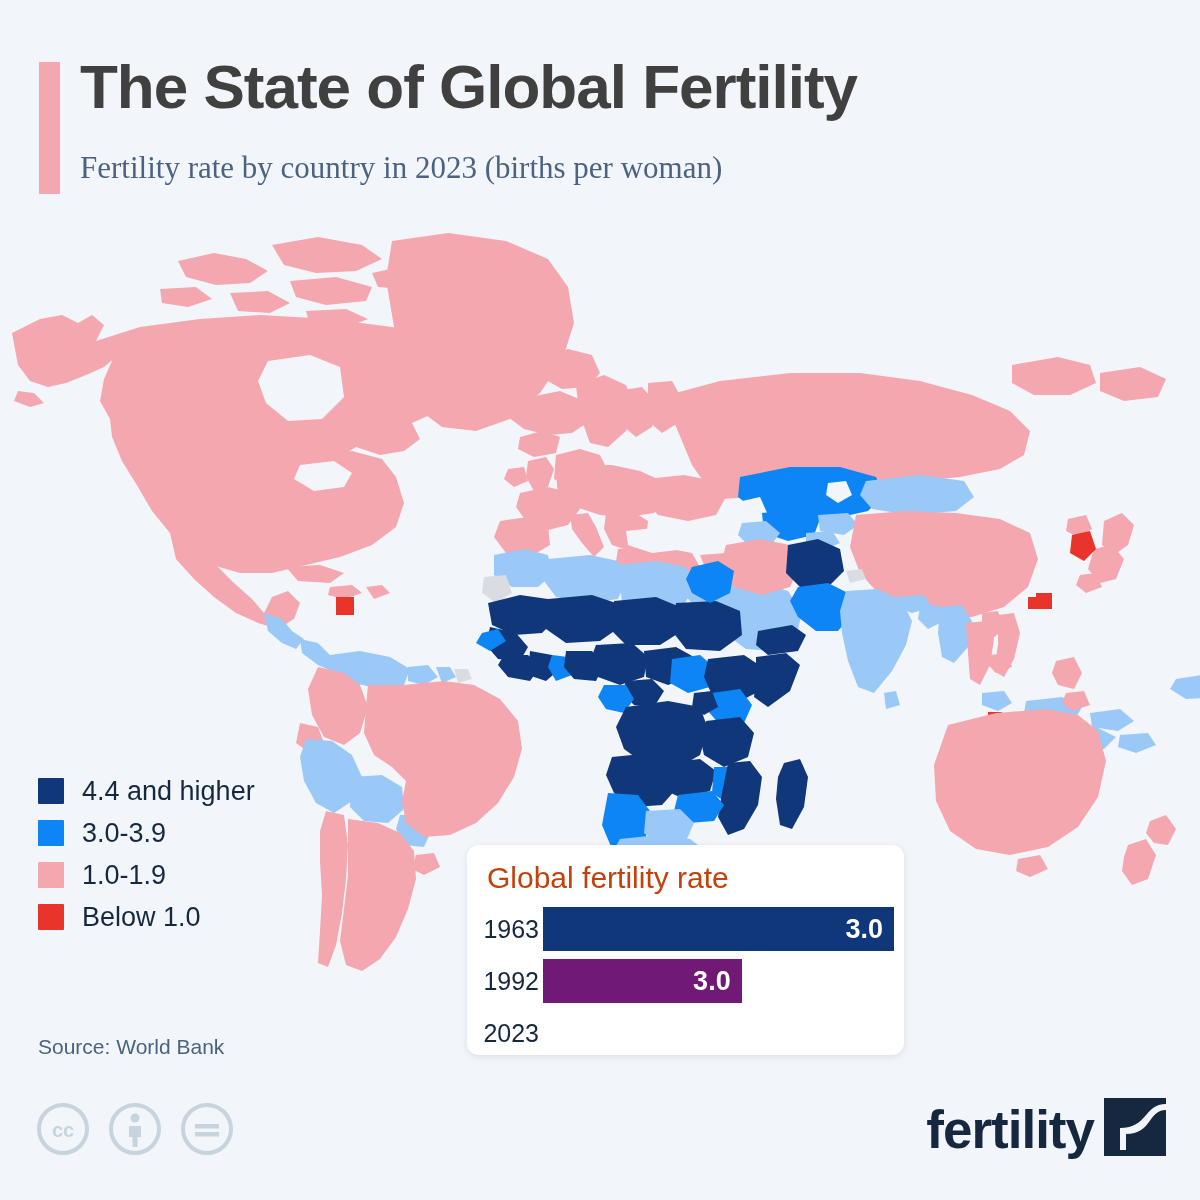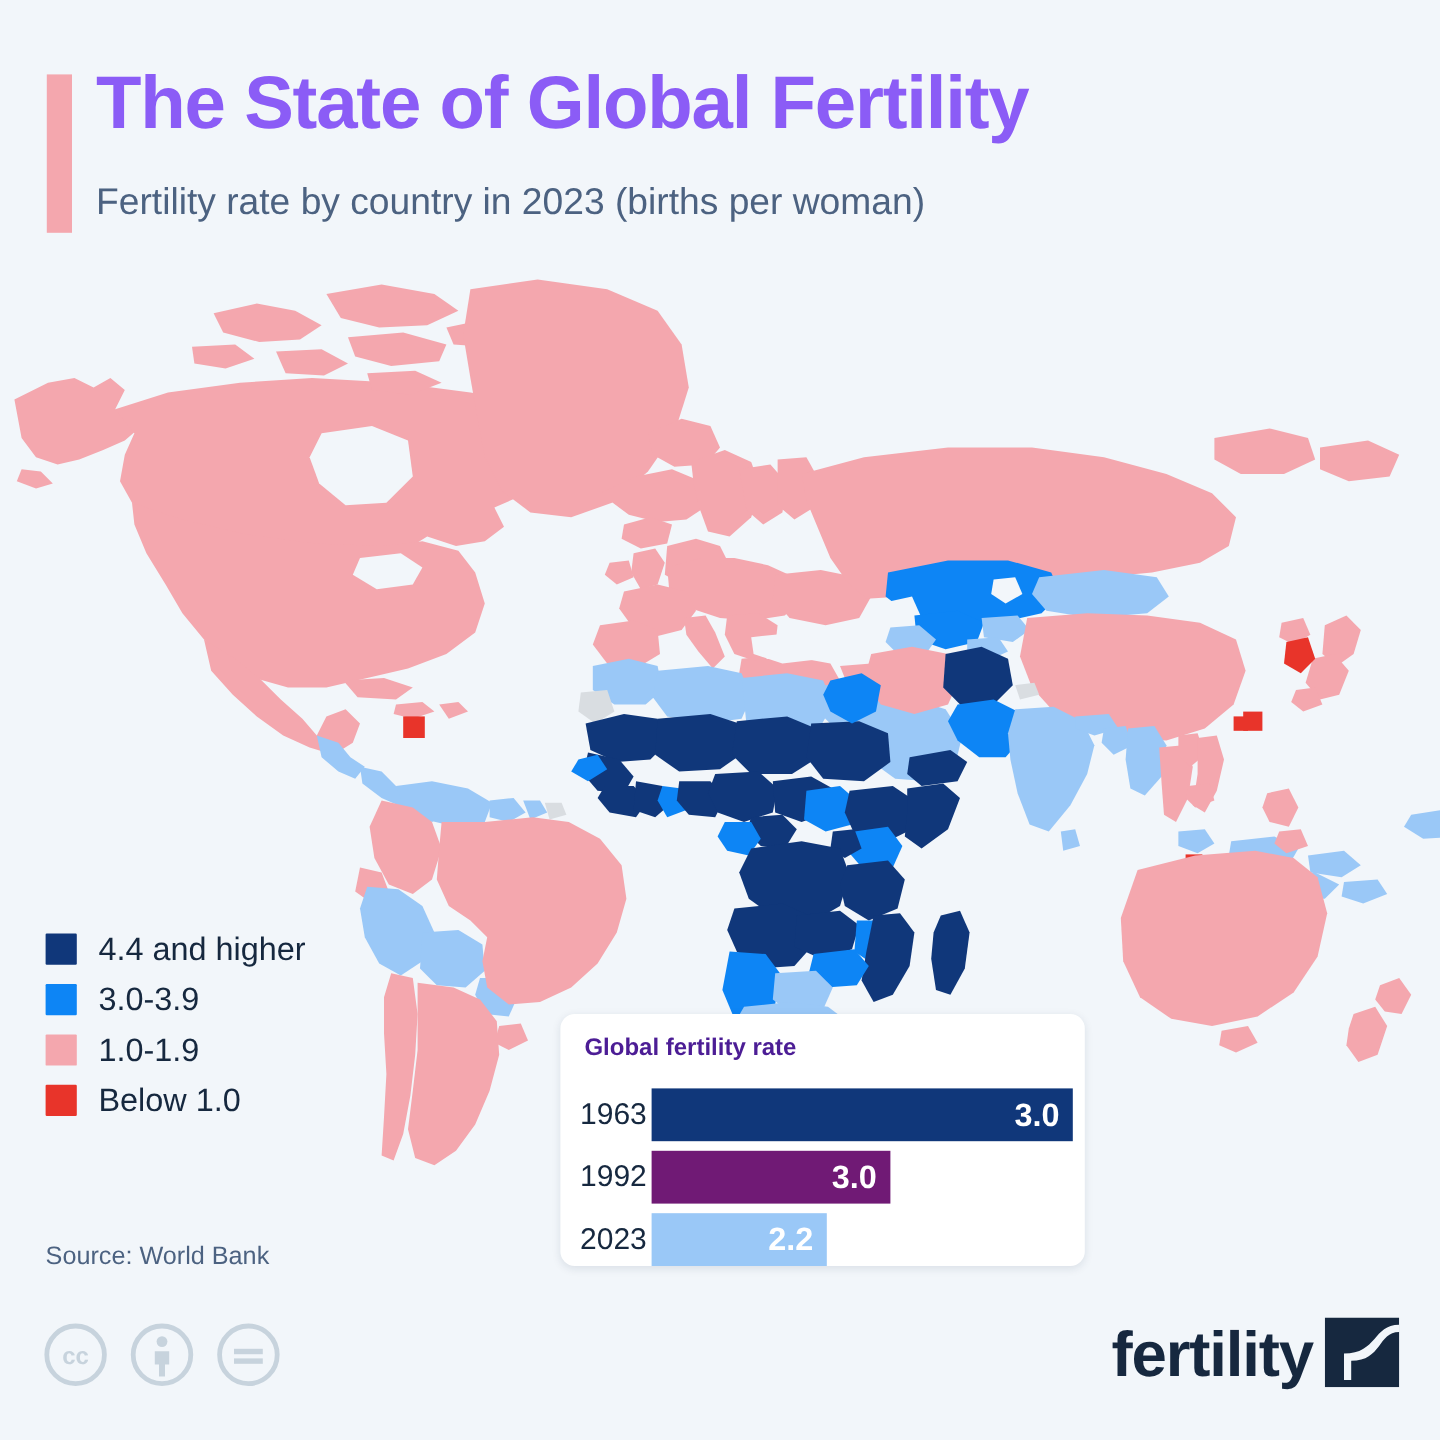--- a/index.html
+++ b/index.html
@@ -9,27 +9,27 @@
     font-family:"Liberation Sans","DejaVu Sans",sans-serif;
     overflow:hidden;position:relative;
   }
   #root{position:absolute;inset:0;}
 
   
   .hdr{position:absolute;left:0;top:0;width:1200px;height:215px;}
   .accent{position:absolute;left:39px;top:62px;width:21px;height:132px;background:#F4A7AE;}
   .title{
     position:absolute;left:80px;top:56px;
-    font-size:62px;font-weight:bold;color:#8b5cf6;
+    font-size:62px;font-weight:bold;color:#404040;
     letter-spacing:-1px;line-height:1;white-space:nowrap;text-align:center;
   }
   .subtitle{
     position:absolute;left:80px;top:152px;
     font-size:31px;color:#4C6281;font-weight:normal;
-    line-height:1;white-space:nowrap;
+    line-height:1;white-space:nowrap;font-family:Liberation Serif, serif;
   }
 
   
   .mapwrap{position:absolute;left:0;top:215px;width:1200px;height:790px;}
   .mapwrap svg{display:block;width:1200px;height:790px;}
 
   
   .legend{position:absolute;left:38px;top:770px;width:310px;}
   .legrow{display:flex;align-items:center;height:42px;}
   .swatch{width:26px;height:26px;flex:0 0 26px;border-radius:1px;}
@@ -46,21 +46,21 @@
   .ccrow svg{display:block;}
 
   
   .card{
     position:absolute;left:467px;top:845px;width:437px;height:210px;
     background:#FFFFFF;border-radius:12px;
     box-shadow:0 2px 7px rgba(20,40,70,.10);
   }
   .card-title{
     position:absolute;left:20px;top:18px;
-    font-size:20px;font-weight:bold;color:#4c1d95;line-height:1;white-space:nowrap;
+    font-size:30px;font-weight:normal;color:#c2410c;line-height:1;white-space:nowrap;
   }
   .bars{position:absolute;left:0;top:60px;width:437px;}
   .barrow{position:relative;height:48px;margin-bottom:4px;}
   .barlabel{
     position:absolute;left:14px;top:50%;transform:translateY(-50%);
     width:58px;text-align:right;
     font-size:25px;color:#16283F;line-height:1;
   }
   .bartrack{position:absolute;left:76px;top:2px;height:44px;right:10px;}
   .bar{
@@ -393,25 +393,20 @@
         <div class="barlabel">1992</div>
         <div class="bartrack">
           <div class="bar" style="width:56.6%;background:#701a75">
             <span class="barval">3.0</span>
           </div>
         </div>
       </div>
 
       <div class="barrow">
         <div class="barlabel">2023</div>
-        <div class="bartrack">
-          <div class="bar" style="width:41.5%;background:#9AC8F7">
-            <span class="barval">2.2</span>
-          </div>
-        </div>
       </div>
 
     </div>
   </div>
 
   <div class="source">Source: World Bank</div>
 
   <div class="ccrow">
     <span>
       <svg width="54" height="54" viewBox="0 0 54 54">

